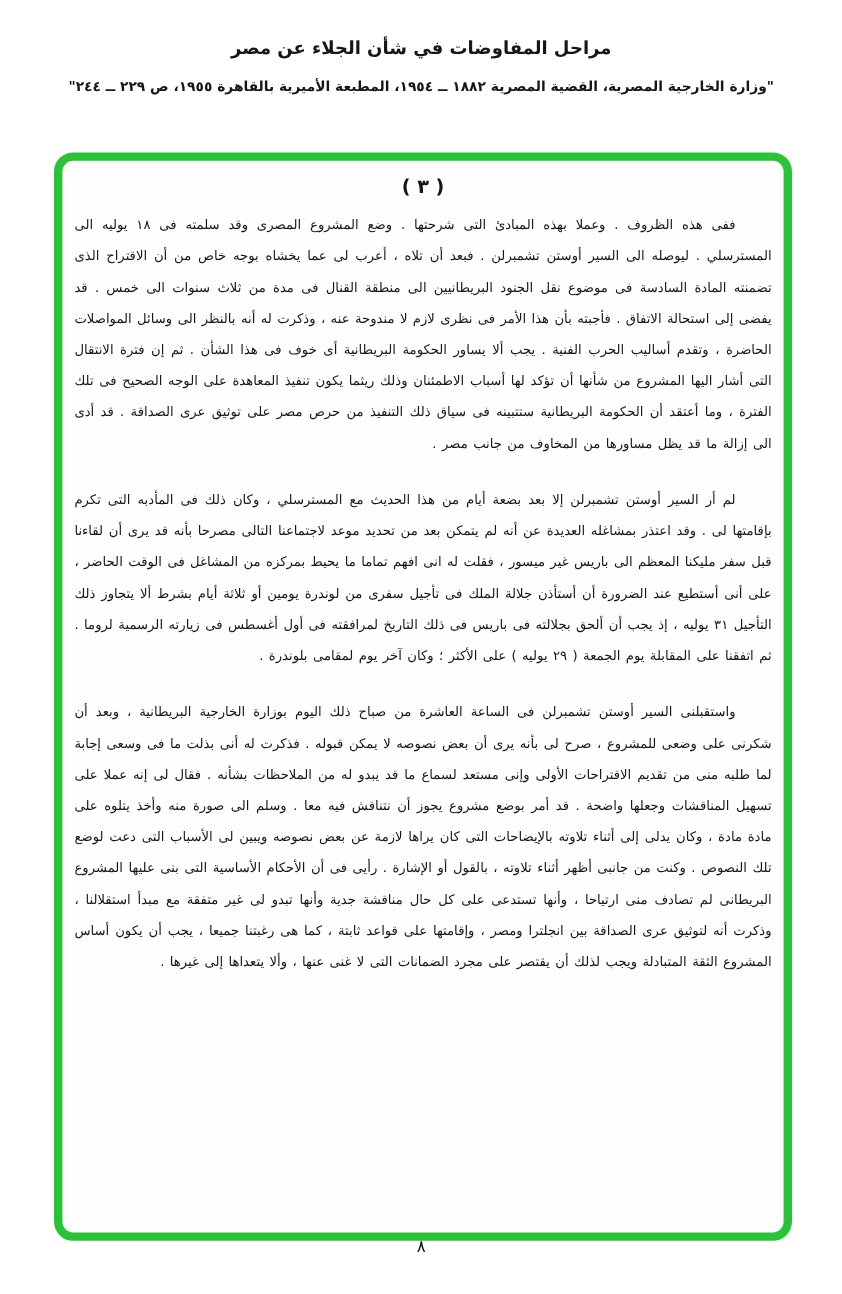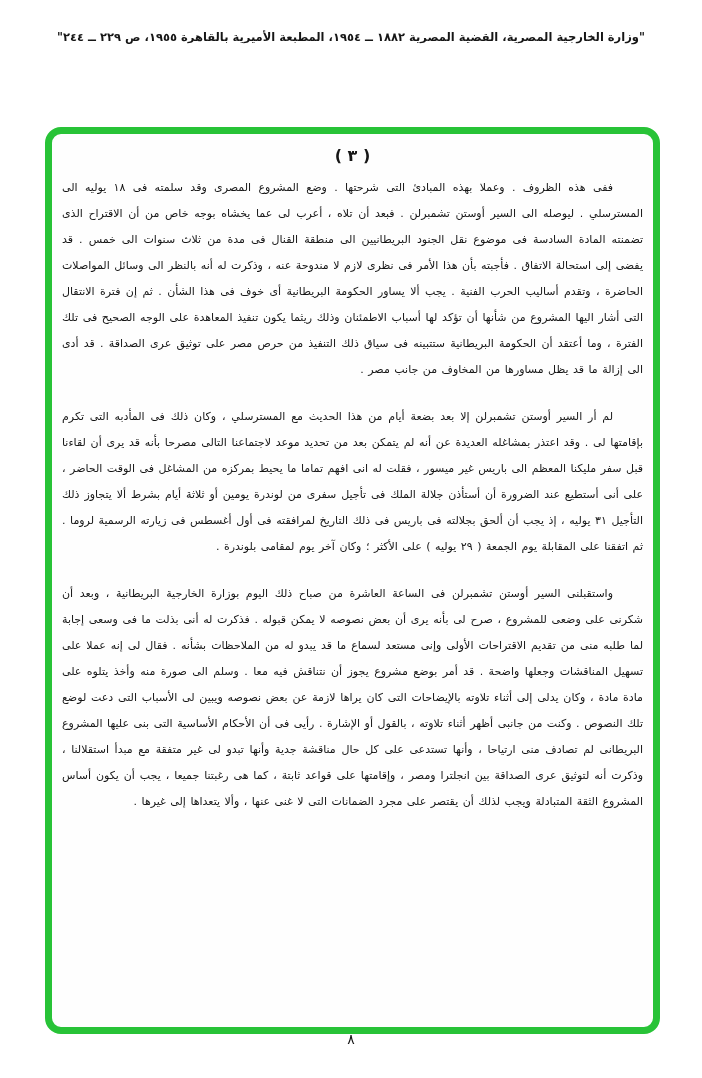--- a/index.html
+++ b/index.html
@@ -78,20 +78,21 @@
     color: #161616;
     direction: rtl;
   }
 </style>
 </head>
 <body>
 
 <div class="page">
 
   <header class="header">
+    <div class="header-title">مراحل المفاوضات في شأن الجلاء عن مصر</div>
     <div class="header-source">"وزارة الخارجية المصرية، القضية المصرية ١٨٨٢ ــ ١٩٥٤، المطبعة الأميرية بالقاهرة ١٩٥٥، ص ٢٢٩ ــ ٢٤٤"</div>
   </header>
 
   <div class="green-box">
     <div class="page-label">( ٣ )</div>
     <p class="body-paragraph">ففى هذه الظروف . وعملا بهذه المبادئ التى شرحتها . وضع المشروع المصرى وقد سلمته فى ١٨ يوليه الى المسترسلي . ليوصله الى السير أوستن تشمبرلن . فبعد أن تلاه ، أعرب لى عما يخشاه بوجه خاص من أن الاقتراح الذى تضمنته المادة السادسة فى موضوع نقل الجنود البريطانيين الى منطقة القنال فى مدة من ثلاث سنوات الى خمس . قد يفضى إلى استحالة الاتفاق . فأجبته بأن هذا الأمر فى نظرى لازم لا مندوحة عنه ، وذكرت له أنه بالنظر الى وسائل المواصلات الحاضرة ، وتقدم أساليب الحرب الفنية . يجب ألا يساور الحكومة البريطانية أى خوف فى هذا الشأن . ثم إن فترة الانتقال التى أشار اليها المشروع من شأنها أن تؤكد لها أسباب الاطمئنان وذلك ريثما يكون تنفيذ المعاهدة على الوجه الصحيح فى تلك الفترة ، وما أعتقد أن الحكومة البريطانية ستتبينه فى سياق ذلك التنفيذ من حرص مصر على توثيق عرى الصداقة . قد أدى الى إزالة ما قد يظل مساورها من المخاوف من جانب مصر .</p>
     <p class="body-paragraph">لم أر السير أوستن تشمبرلن إلا بعد بضعة أيام من هذا الحديث مع المسترسلي ، وكان ذلك فى المأدبه التى تكرم بإقامتها لى . وقد اعتذر بمشاغله العديدة عن أنه لم يتمكن بعد من تحديد موعد لاجتماعنا التالى مصرحا بأنه قد يرى أن لقاءنا قبل سفر مليكنا المعظم الى باريس غير ميسور ، فقلت له انى افهم تماما ما يحيط بمركزه من المشاغل فى الوقت الحاضر ، على أنى أستطيع عند الضرورة أن أستأذن جلالة الملك فى تأجيل سفرى من لوندرة يومين أو ثلاثة أيام بشرط ألا يتجاوز ذلك التأجيل ٣١ يوليه ، إذ يجب أن ألحق بجلالته فى باريس فى ذلك التاريخ لمرافقته فى أول أغسطس فى زيارته الرسمية لروما . ثم اتفقنا على المقابلة يوم الجمعة ( ٢٩ يوليه ) على الأكثر ؛ وكان آخر يوم لمقامى بلوندرة .</p>
     <p class="body-paragraph">واستقبلنى السير أوستن تشمبرلن فى الساعة العاشرة من صباح ذلك اليوم بوزارة الخارجية البريطانية ، وبعد أن شكرنى على وضعى للمشروع ، صرح لى بأنه يرى أن بعض نصوصه لا يمكن قبوله . فذكرت له أنى بذلت ما فى وسعى إجابة لما طلبه منى من تقديم الاقتراحات الأولى وإنى مستعد لسماع ما قد يبدو له من الملاحظات بشأنه . فقال لى إنه عملا على تسهيل المناقشات وجعلها واضحة . قد أمر بوضع مشروع يجوز أن نتناقش فيه معا . وسلم الى صورة منه وأخذ يتلوه على مادة مادة ، وكان يدلى إلى أثناء تلاوته بالإيضاحات التى كان يراها لازمة عن بعض نصوصه ويبين لى الأسباب التى دعت لوضع تلك النصوص . وكنت من جانبى أظهر أثناء تلاوته ، بالقول أو الإشارة . رأيى فى أن الأحكام الأساسية التى بنى عليها المشروع البريطانى لم تصادف منى ارتياحا ، وأنها تستدعى على كل حال مناقشة جدية وأنها تبدو لى غير متفقة مع مبدأ استقلالنا ، وذكرت أنه لتوثيق عرى الصداقة بين انجلترا ومصر ، وإقامتها على قواعد ثابتة ، كما هى رغبتنا جميعا ، يجب أن يكون أساس المشروع الثقة المتبادلة ويجب لذلك أن يقتصر على مجرد الضمانات التى لا غنى عنها ، وألا يتعداها إلى غيرها .</p>
   </div>
 

